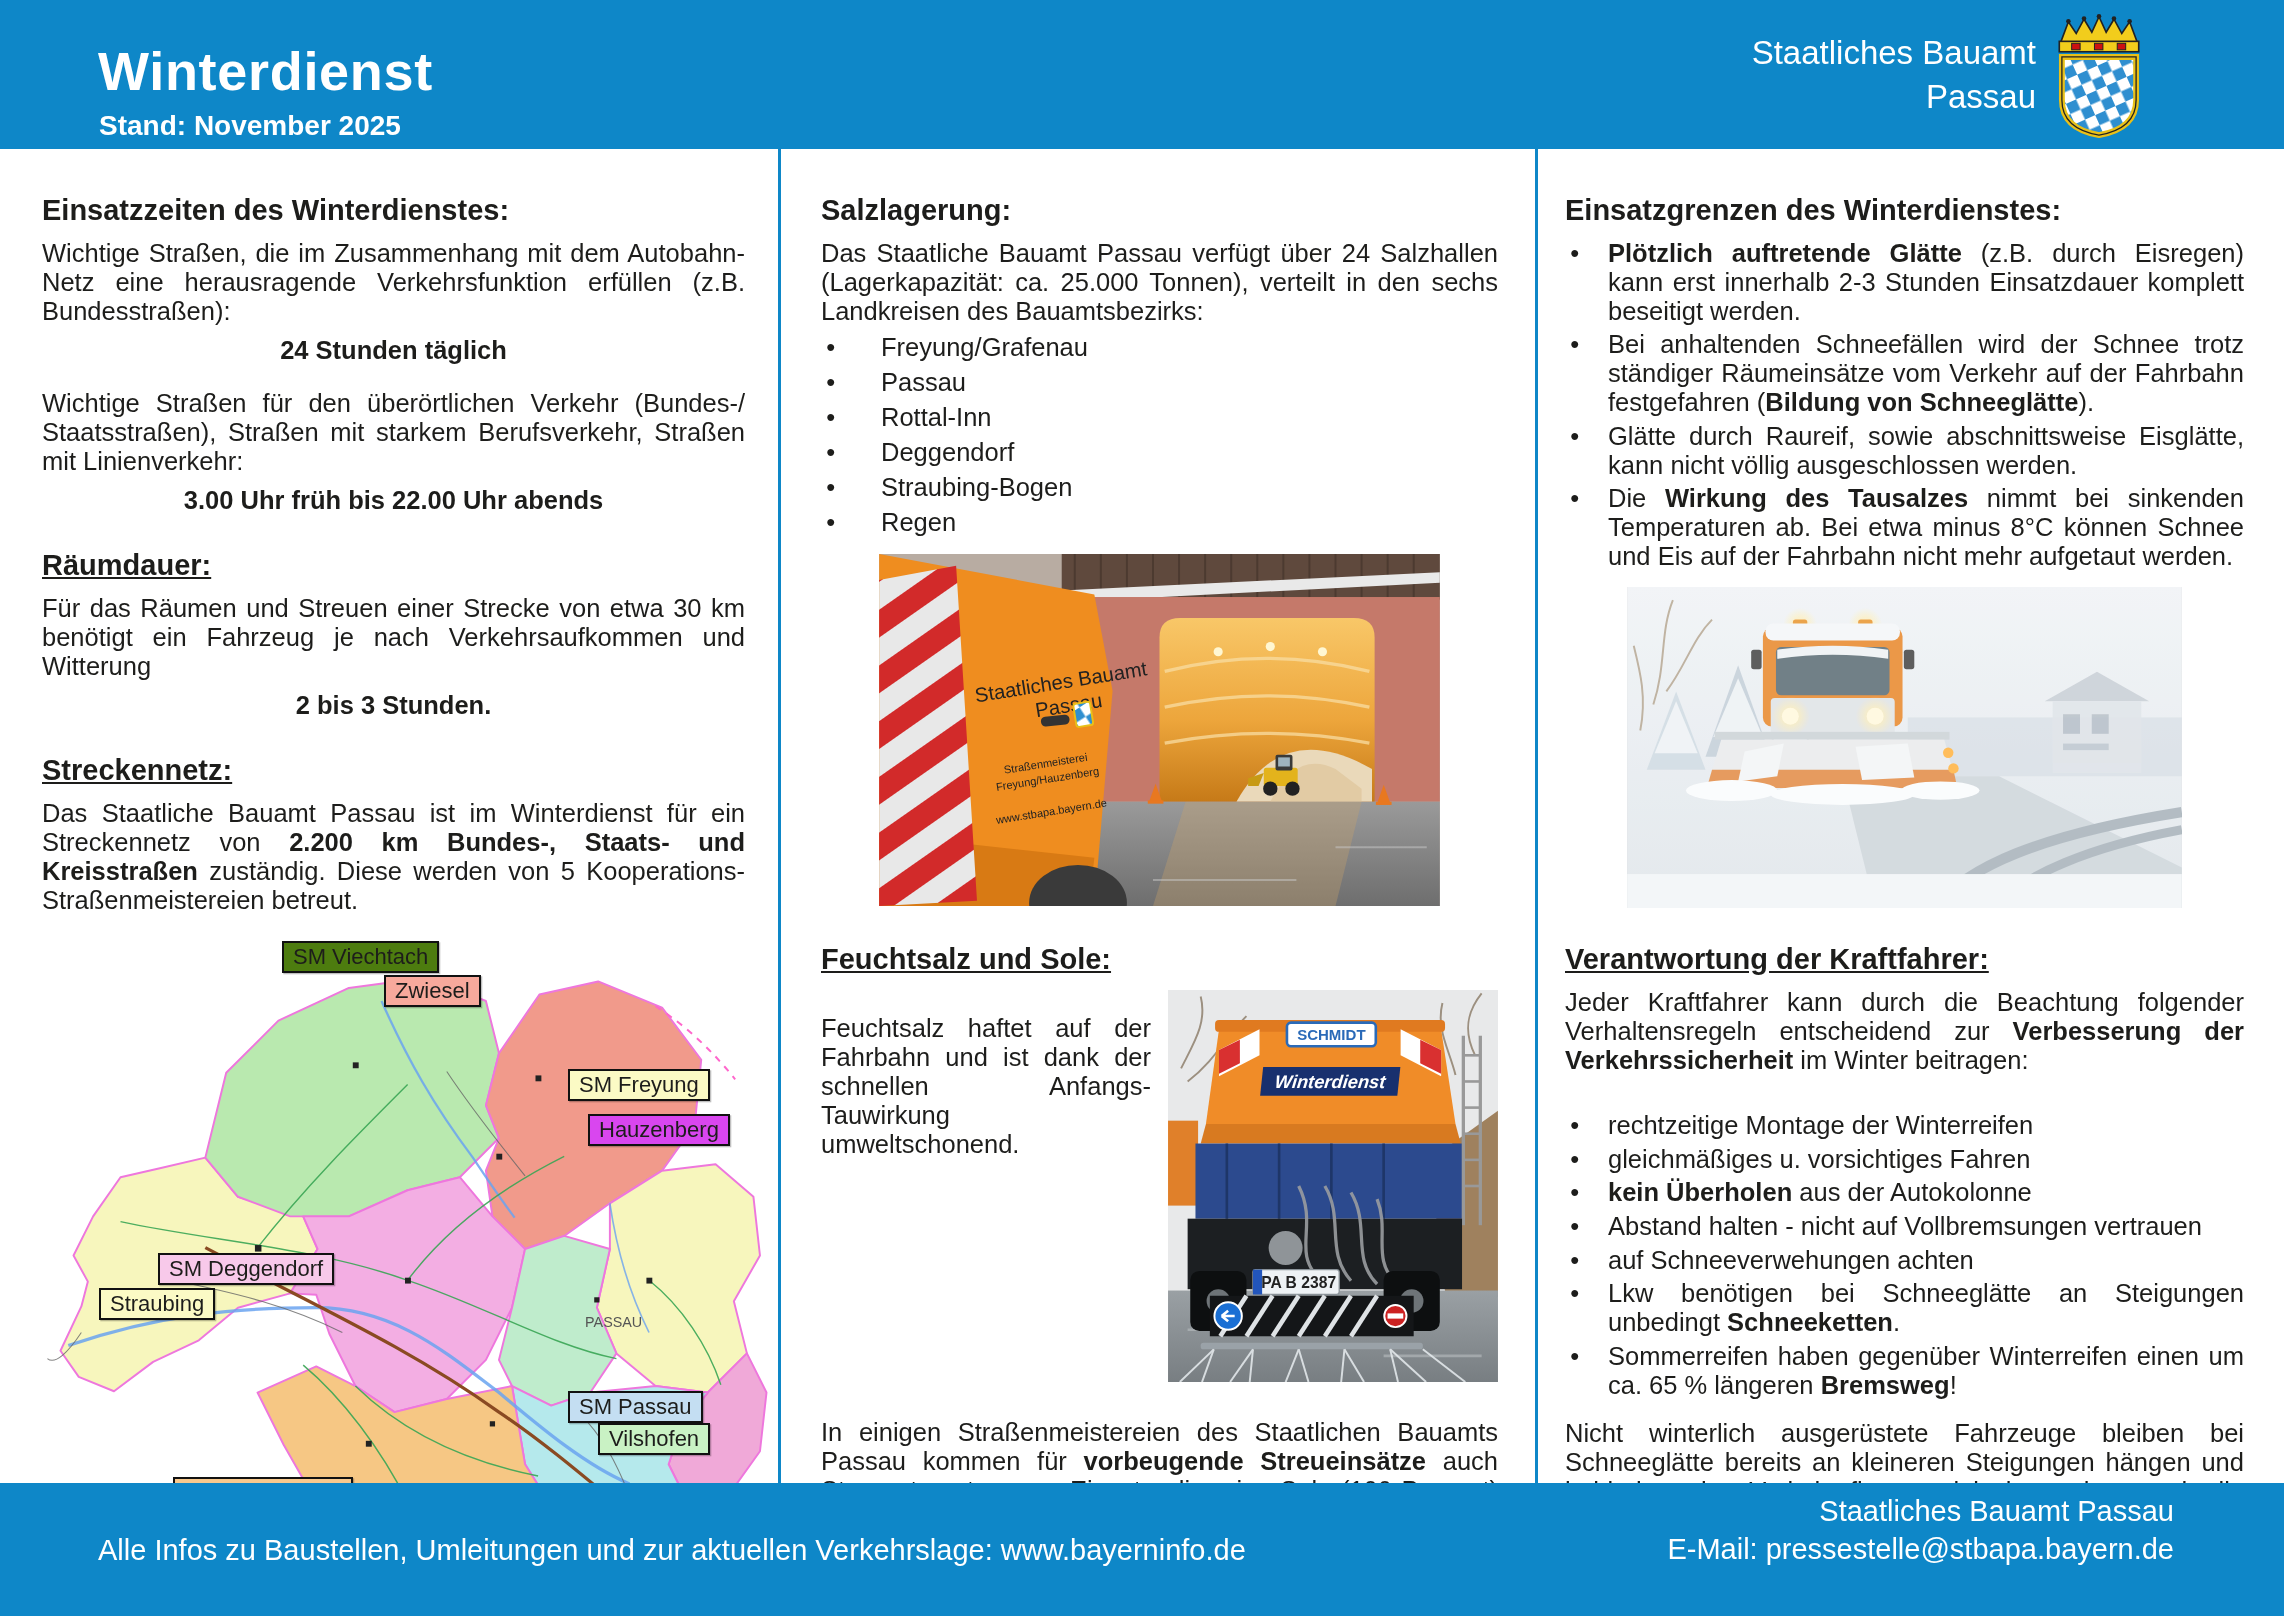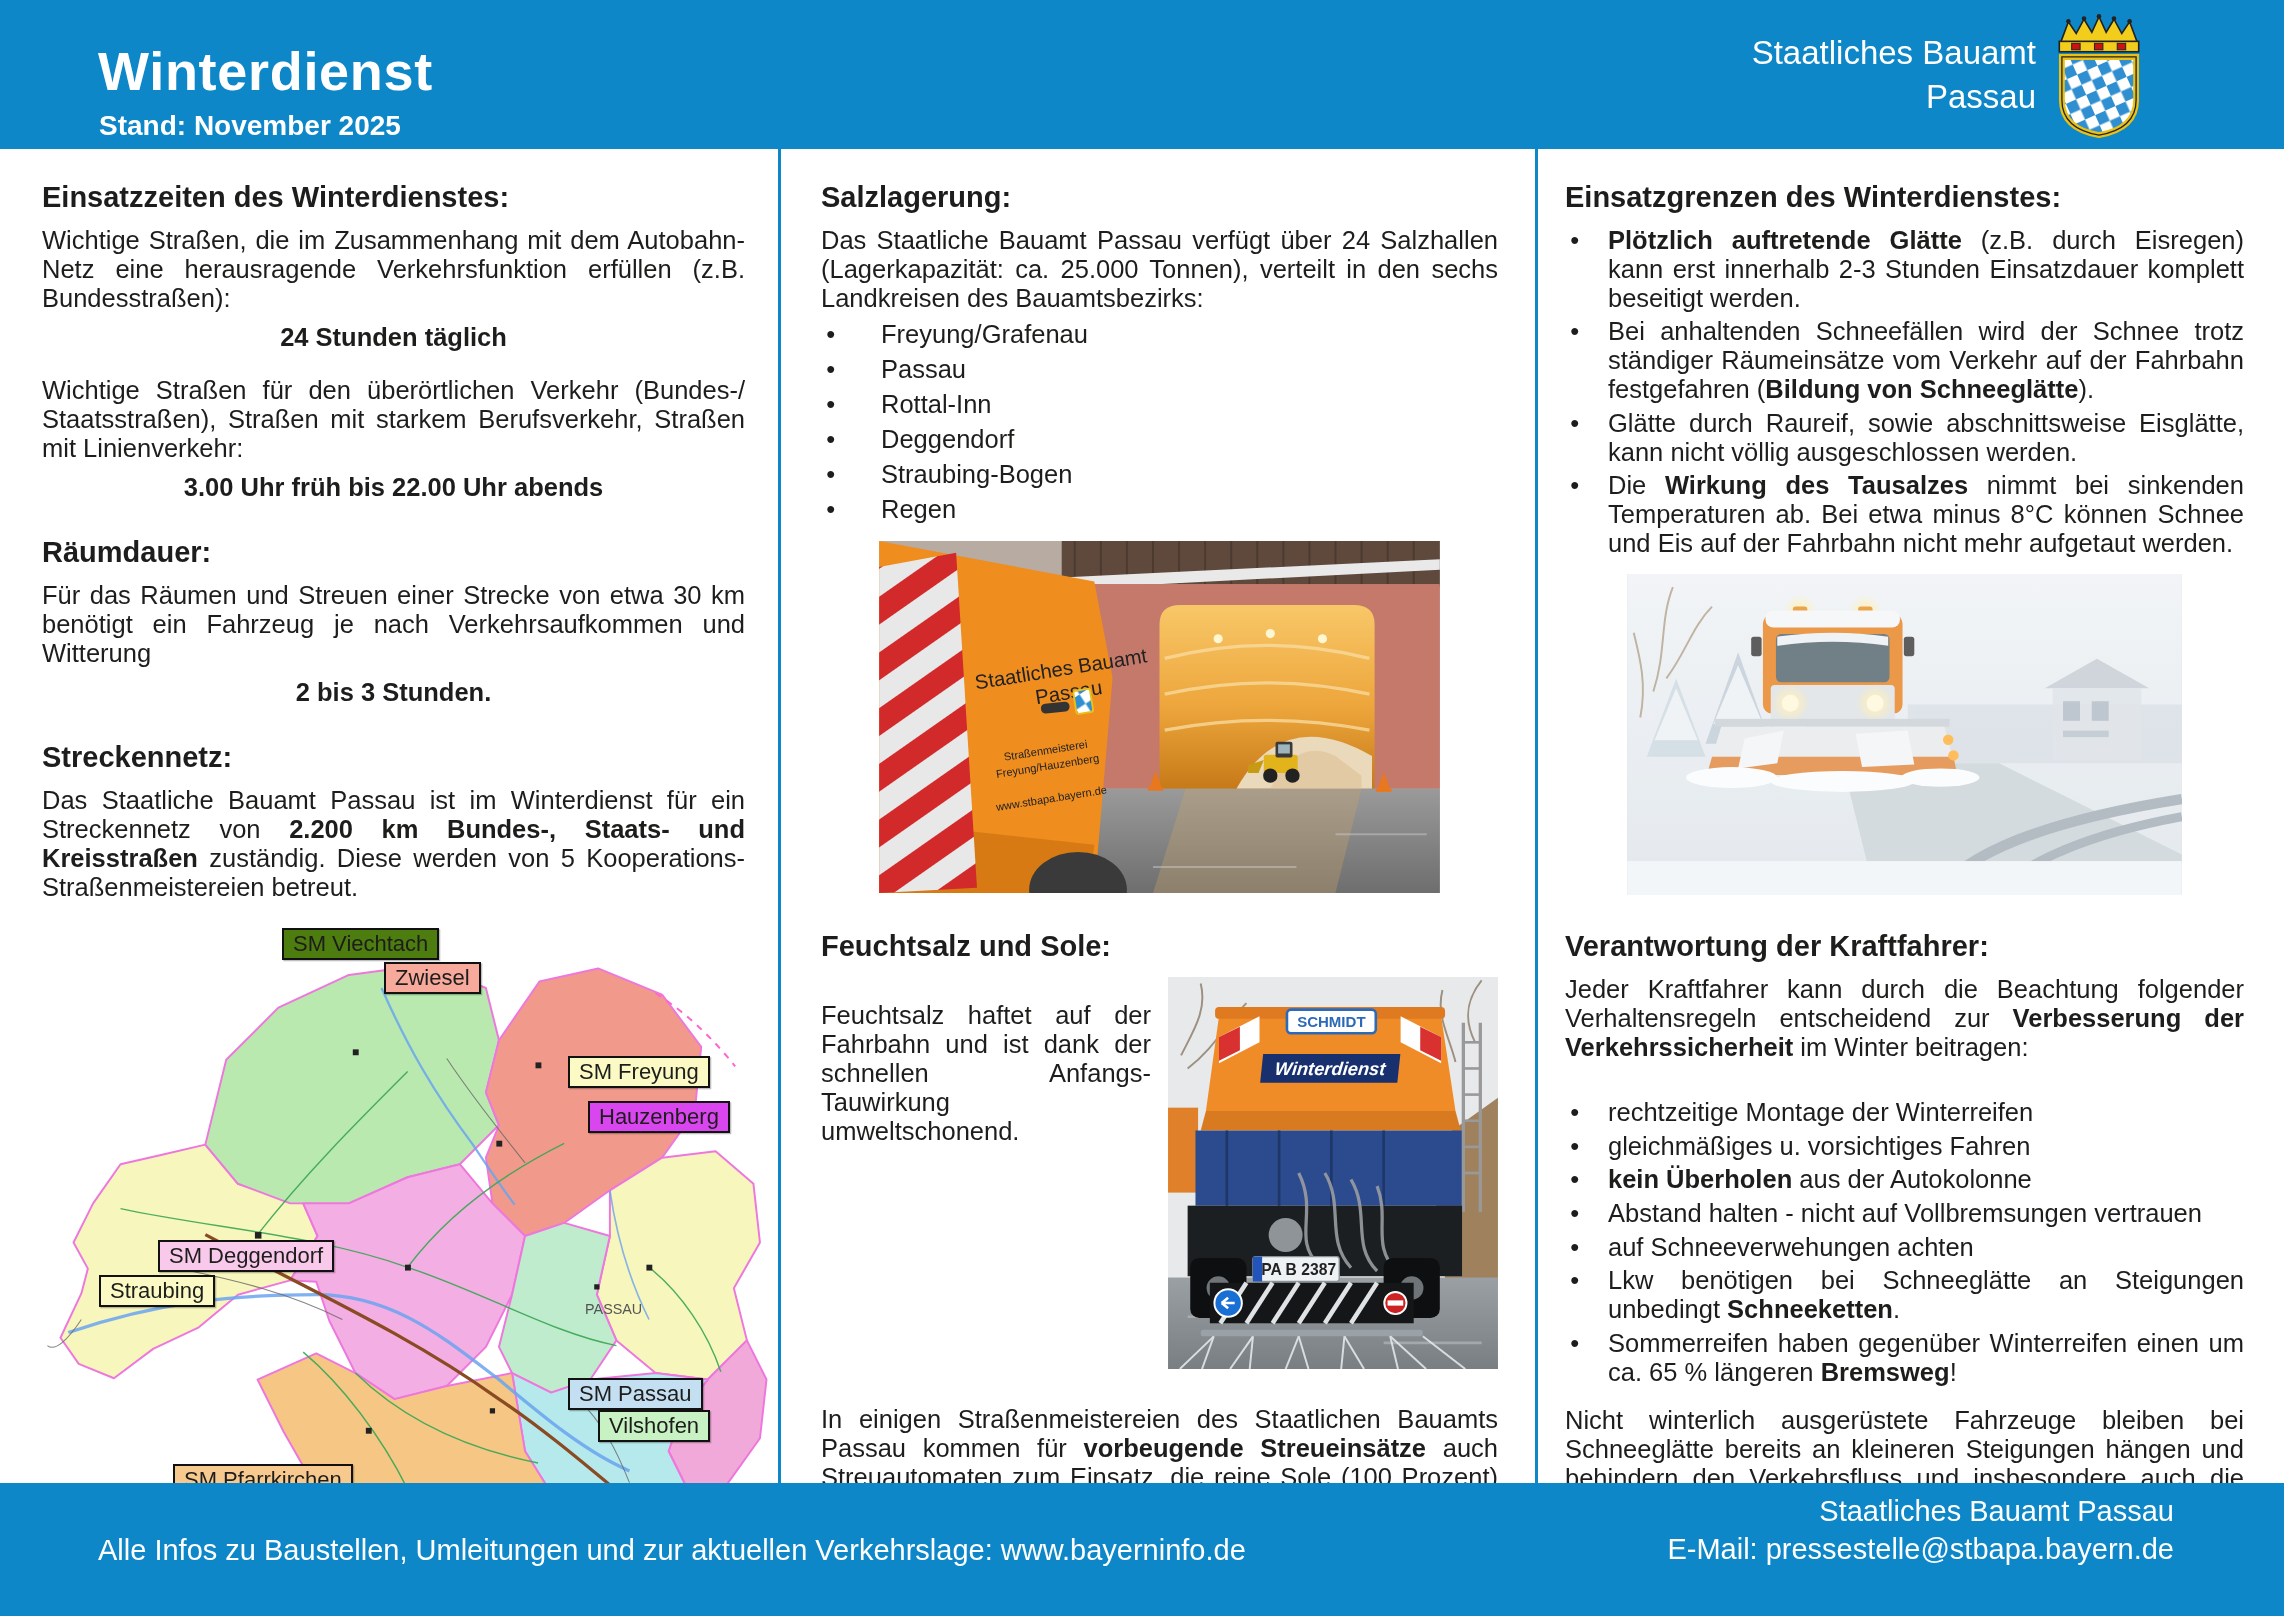--- a/index.html
+++ b/index.html
@@ -13,26 +13,26 @@
   footer.bar{top:1483px;height:134px;}
   .h-title{position:absolute;left:98px;top:40px;font-size:54px;font-weight:700;letter-spacing:0.7px;}
   .h-sub{position:absolute;left:99px;top:110px;font-size:28px;font-weight:700;}
   .h-org{position:absolute;right:248px;top:31px;text-align:right;font-size:33px;line-height:1.32;font-weight:400;}
   .coa{position:absolute;right:136px;top:14.4px;}
   footer .f-left{position:absolute;left:98px;top:0;height:134px;display:flex;align-items:center;font-size:29px;}
   footer .f-right{position:absolute;right:110px;top:9px;text-align:right;font-size:29px;line-height:1.32;}
   
   .divider{position:absolute;top:149px;height:1334px;width:3.3px;background:var(--accent,#0e87c8);}
   .d1{left:778px;} .d2{left:1535px;}
-  .col{position:absolute;top:149px;height:1350px;padding-top:32px;box-sizing:border-box;}
+  .col{position:absolute;top:162px;height:1350px;padding-top:32px;box-sizing:border-box;}
   .col1{left:42px;width:703px;}
   .col2{left:821px;width:677px;overflow:hidden;}
   .col3{left:1565px;width:679px;overflow:hidden;}
   .col h2{font-size:29px;font-weight:700;margin:0 0 11.7px 0;}
-  .col .sec{margin-top:34px;}
+  .col .sec{margin-top:34px;text-decoration:underline;}
   .col p{font-size:25.5px;line-height:29px;margin:0 0 7.8px 0;}
   .just{text-align:justify;}
   .hl{text-align:center;font-weight:700;font-size:27px;margin:10.4px 0 23.5px 0 !important;}
   ul.dots{list-style:none;margin:2.6px 0 9px 0;padding:0;}
   ul.dots li{position:relative;padding-left:60px;font-size:25.5px;line-height:29px;margin:0 0 5.9px 0;text-align:justify;}
   ul.dots li .b{position:absolute;left:5.2px;top:0;}
   ul.tight li{padding-left:43px;margin-bottom:4.6px;}
   .photo{display:block;margin:0 auto;background:#ddd;}
   .fs-img{float:right;margin:2.6px 0 6.5px 17px;}
   .clear{clear:both;}

